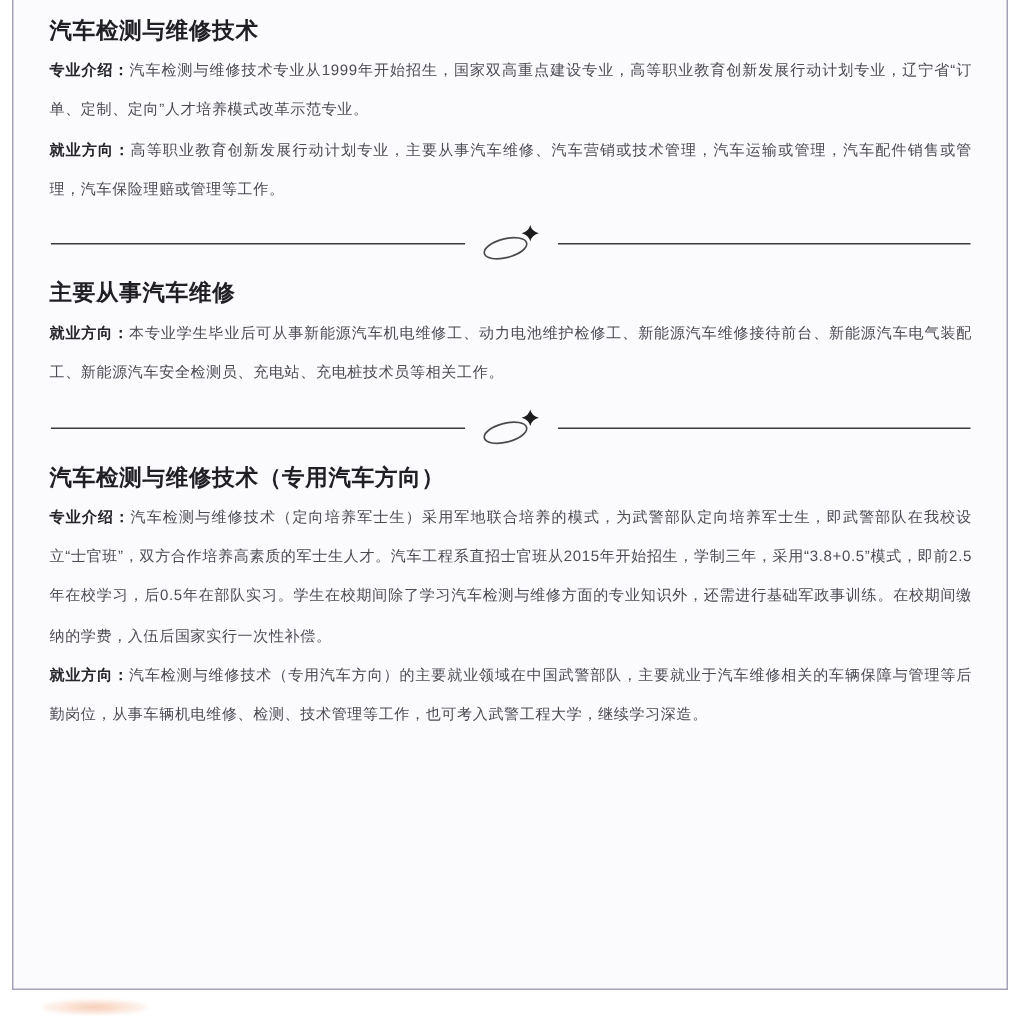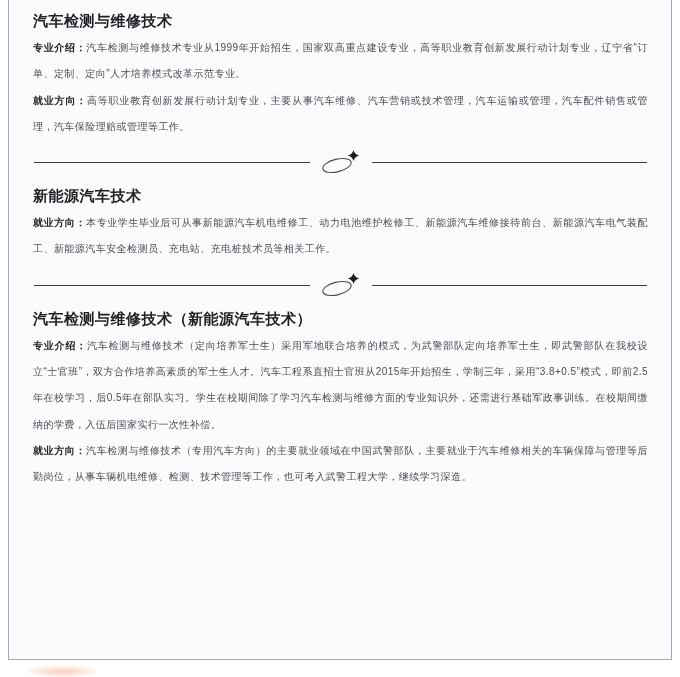--- a/index.html
+++ b/index.html
@@ -92,35 +92,35 @@
     <div class="divider">
       <span class="line"></span>
       <svg class="ornament" width="48" height="27" viewBox="0 0 48 27">
         <ellipse cx="20" cy="16.5" rx="14.5" ry="6.3" fill="none" stroke="#4a4a4a" stroke-width="1.1" transform="rotate(-14 20 16.5)"></ellipse>
         <path d="M36.5 1 Q37.5 5.3 42.2 6.5 Q37.5 7.7 36.5 12 Q35.5 7.7 30.8 6.5 Q35.5 5.3 36.5 1 Z" fill="#1d1d1d"></path>
       </svg>
       <span class="line"></span>
     </div>
 
     <div>
-      <div class="sec-title">新能源汽车技术</div>
+      <div class="sec-title">主要从事汽车维修</div>
       <p class="para"><span class="plabel">就业方向：</span><span>本专业学生毕业后可从事新能源汽车机电维修工、动力电池维护检修工、新能源汽车维修接待前台、新能源汽车电气装配工、新能源汽车安全检测员、充电站、充电桩技术员等相关工作。</span></p>
     </div>
 
     <div class="divider">
       <span class="line"></span>
       <svg class="ornament" width="48" height="27" viewBox="0 0 48 27">
         <ellipse cx="20" cy="16.5" rx="14.5" ry="6.3" fill="none" stroke="#4a4a4a" stroke-width="1.1" transform="rotate(-14 20 16.5)"></ellipse>
         <path d="M36.5 1 Q37.5 5.3 42.2 6.5 Q37.5 7.7 36.5 12 Q35.5 7.7 30.8 6.5 Q35.5 5.3 36.5 1 Z" fill="#1d1d1d"></path>
       </svg>
       <span class="line"></span>
     </div>
 
     <div>
-      <div class="sec-title">汽车检测与维修技术（新能源汽车技术）</div>
+      <div class="sec-title">汽车检测与维修技术（专用汽车方向）</div>
       <p class="para"><span class="plabel">专业介绍：</span><span>汽车检测与维修技术（定向培养军士生）采用军地联合培养的模式，为武警部队定向培养军士生，即武警部队在我校设立“士官班”，双方合作培养高素质的军士生人才。汽车工程系直招士官班从2015年开始招生，学制三年，采用“3.8+0.5”模式，即前2.5年在校学习，后0.5年在部队实习。学生在校期间除了学习汽车检测与维修方面的专业知识外，还需进行基础军政事训练。在校期间缴纳的学费，入伍后国家实行一次性补偿。</span></p>
       <p class="para"><span class="plabel">就业方向：</span><span>汽车检测与维修技术（专用汽车方向）的主要就业领域在中国武警部队，主要就业于汽车维修相关的车辆保障与管理等后勤岗位，从事车辆机电维修、检测、技术管理等工作，也可考入武警工程大学，继续学习深造。</span></p>
     </div>
 
   </div>
 
   <div class="blob"></div>
 </div>
 
 </body></html>

